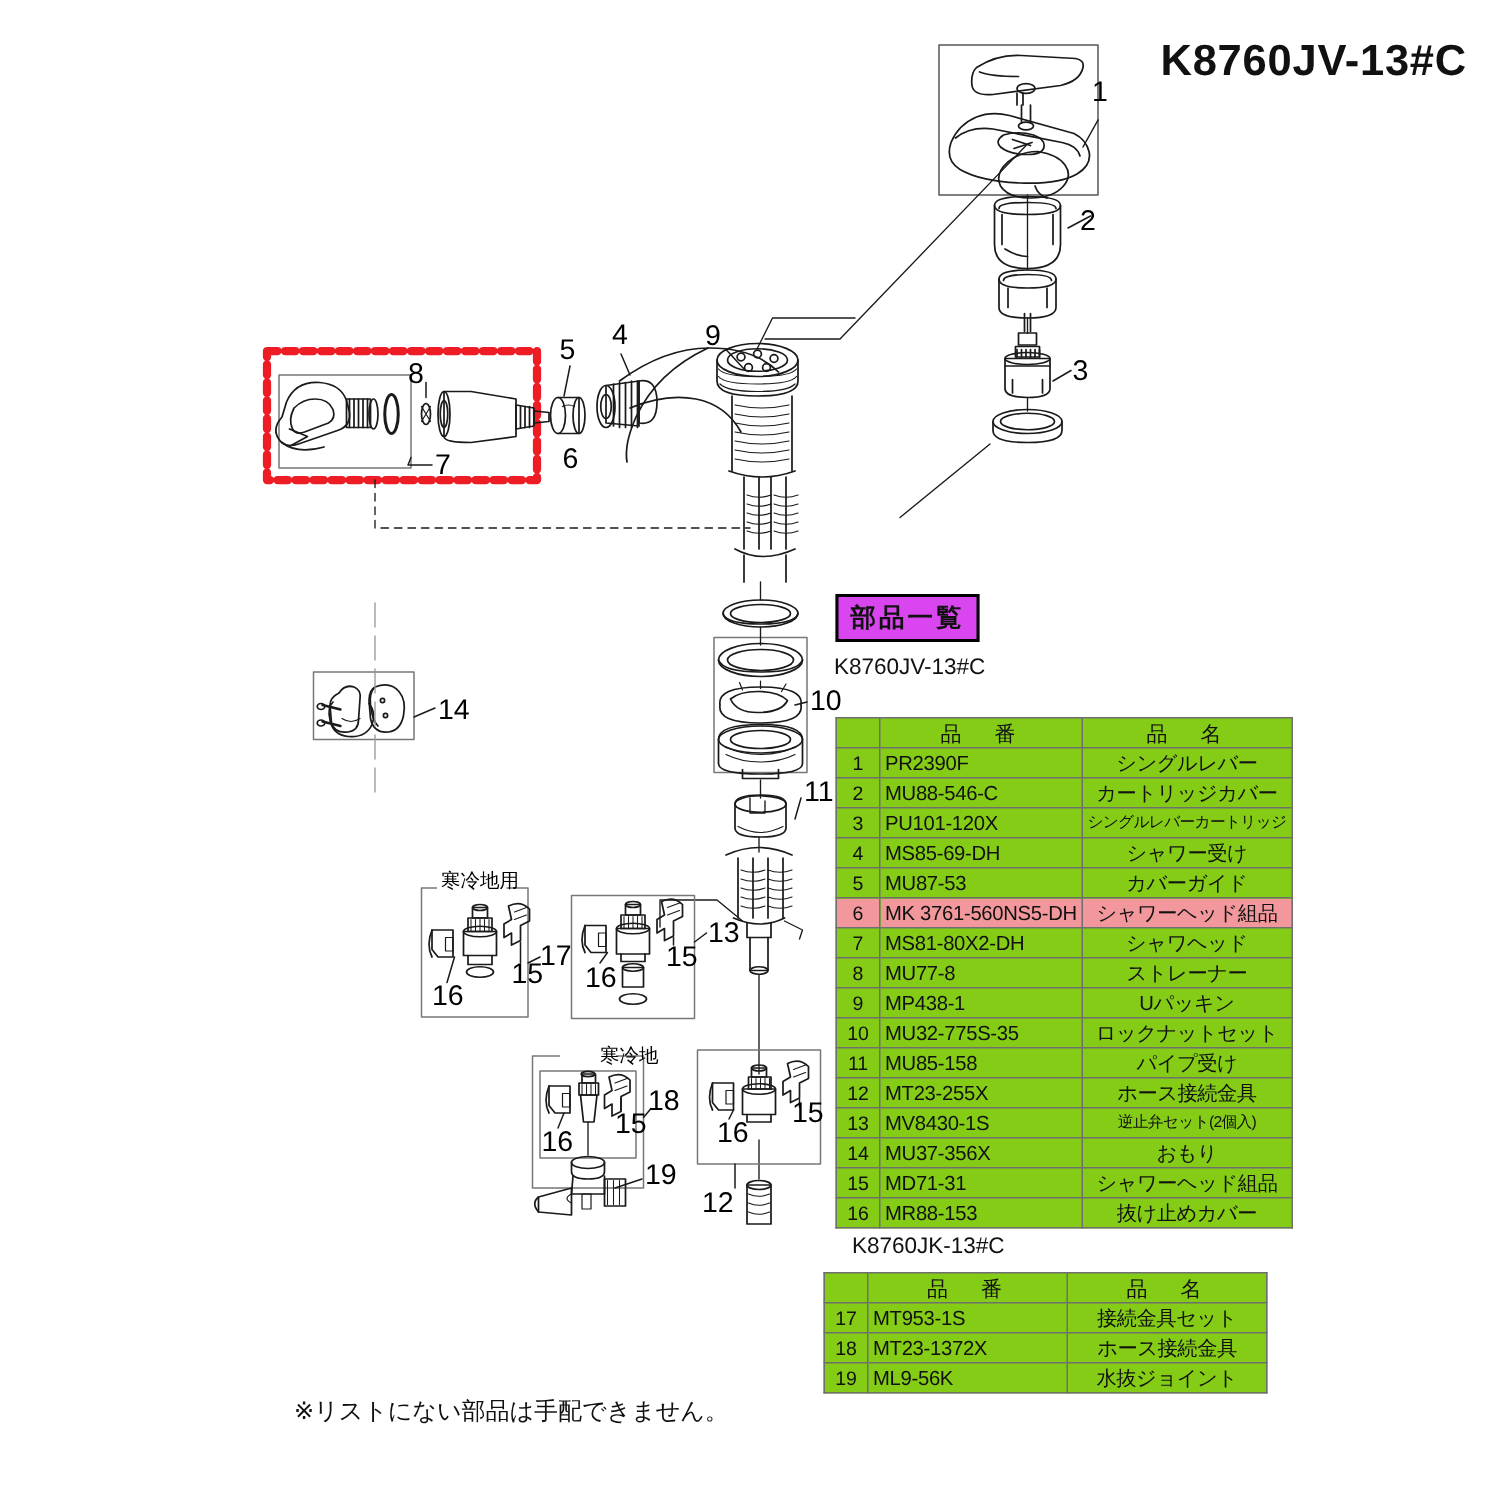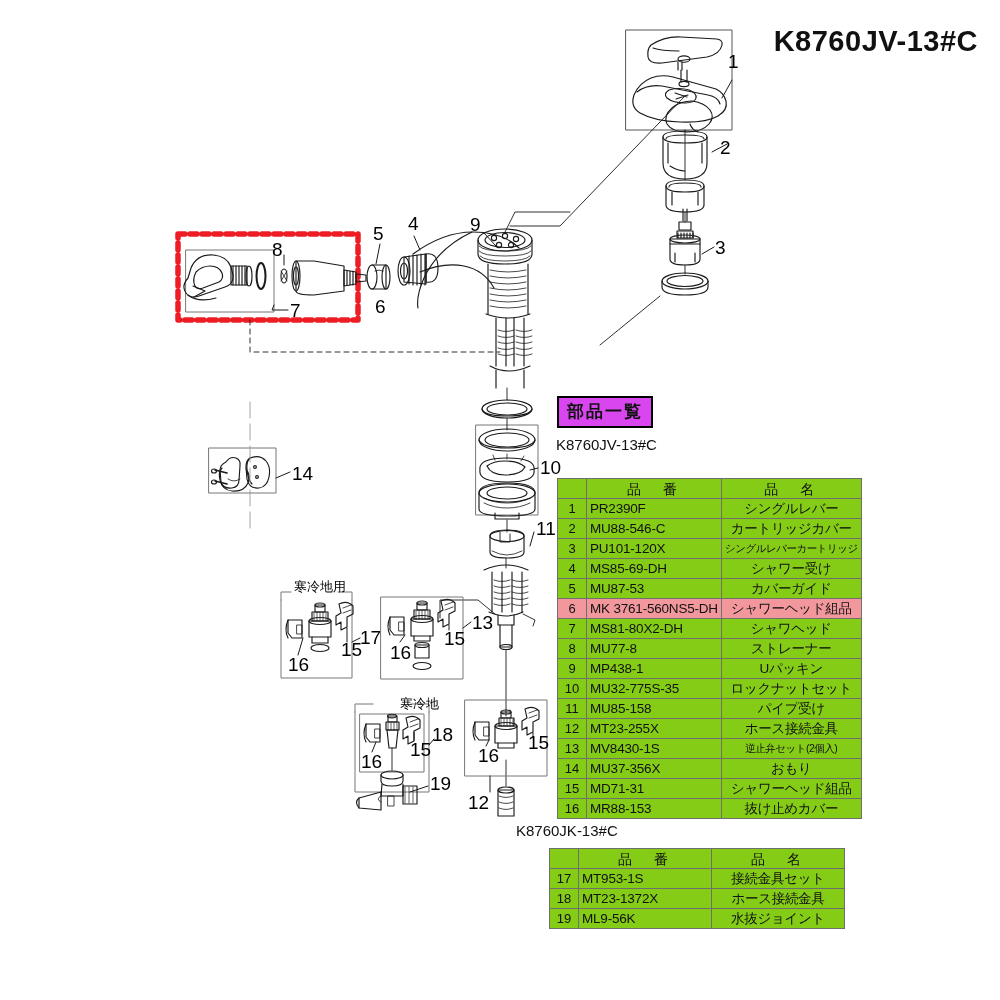--- a/index.html
+++ b/index.html
@@ -17,21 +17,21 @@
 
   
   #parts-list-title{
     left:557px;top:396px;border:2px solid #000;
     padding:2px 8px 3px;font-size:17px;font-weight:700;letter-spacing:2px;
     background:#d946ef;
     text-align:right;
   }
   .model-code{font-size:15px;letter-spacing:0px;white-space:nowrap;}
   #model-code-1{left:556px;top:436px;}
-  #model-code-2{left:516px;top:822px;}
+  #model-code-2{left:568px;top:822px;}
 
   
   table.parts{
     border-collapse:collapse;background:#84cc16;table-layout:fixed;
   }
   table.parts td,table.parts th{
     border:1px solid #6f6f6f;font-weight:400;padding:0 3px;
     font-size:13.5px;line-height:1;height:19px;vertical-align:middle;
     overflow:hidden;white-space:nowrap;
   }
@@ -532,13 +532,14 @@
       </tr>
       <tr>
         <td class="no">19</td>
         <td class="code">ML9-56K</td>
         <td class="name">水抜ジョイント</td>
       </tr>
     </tbody>
 </table>
 
 <div class="abs" id="notes">
+  <div>※リストにない部品は手配できません。</div>
 </div>
 
 </body></html>

